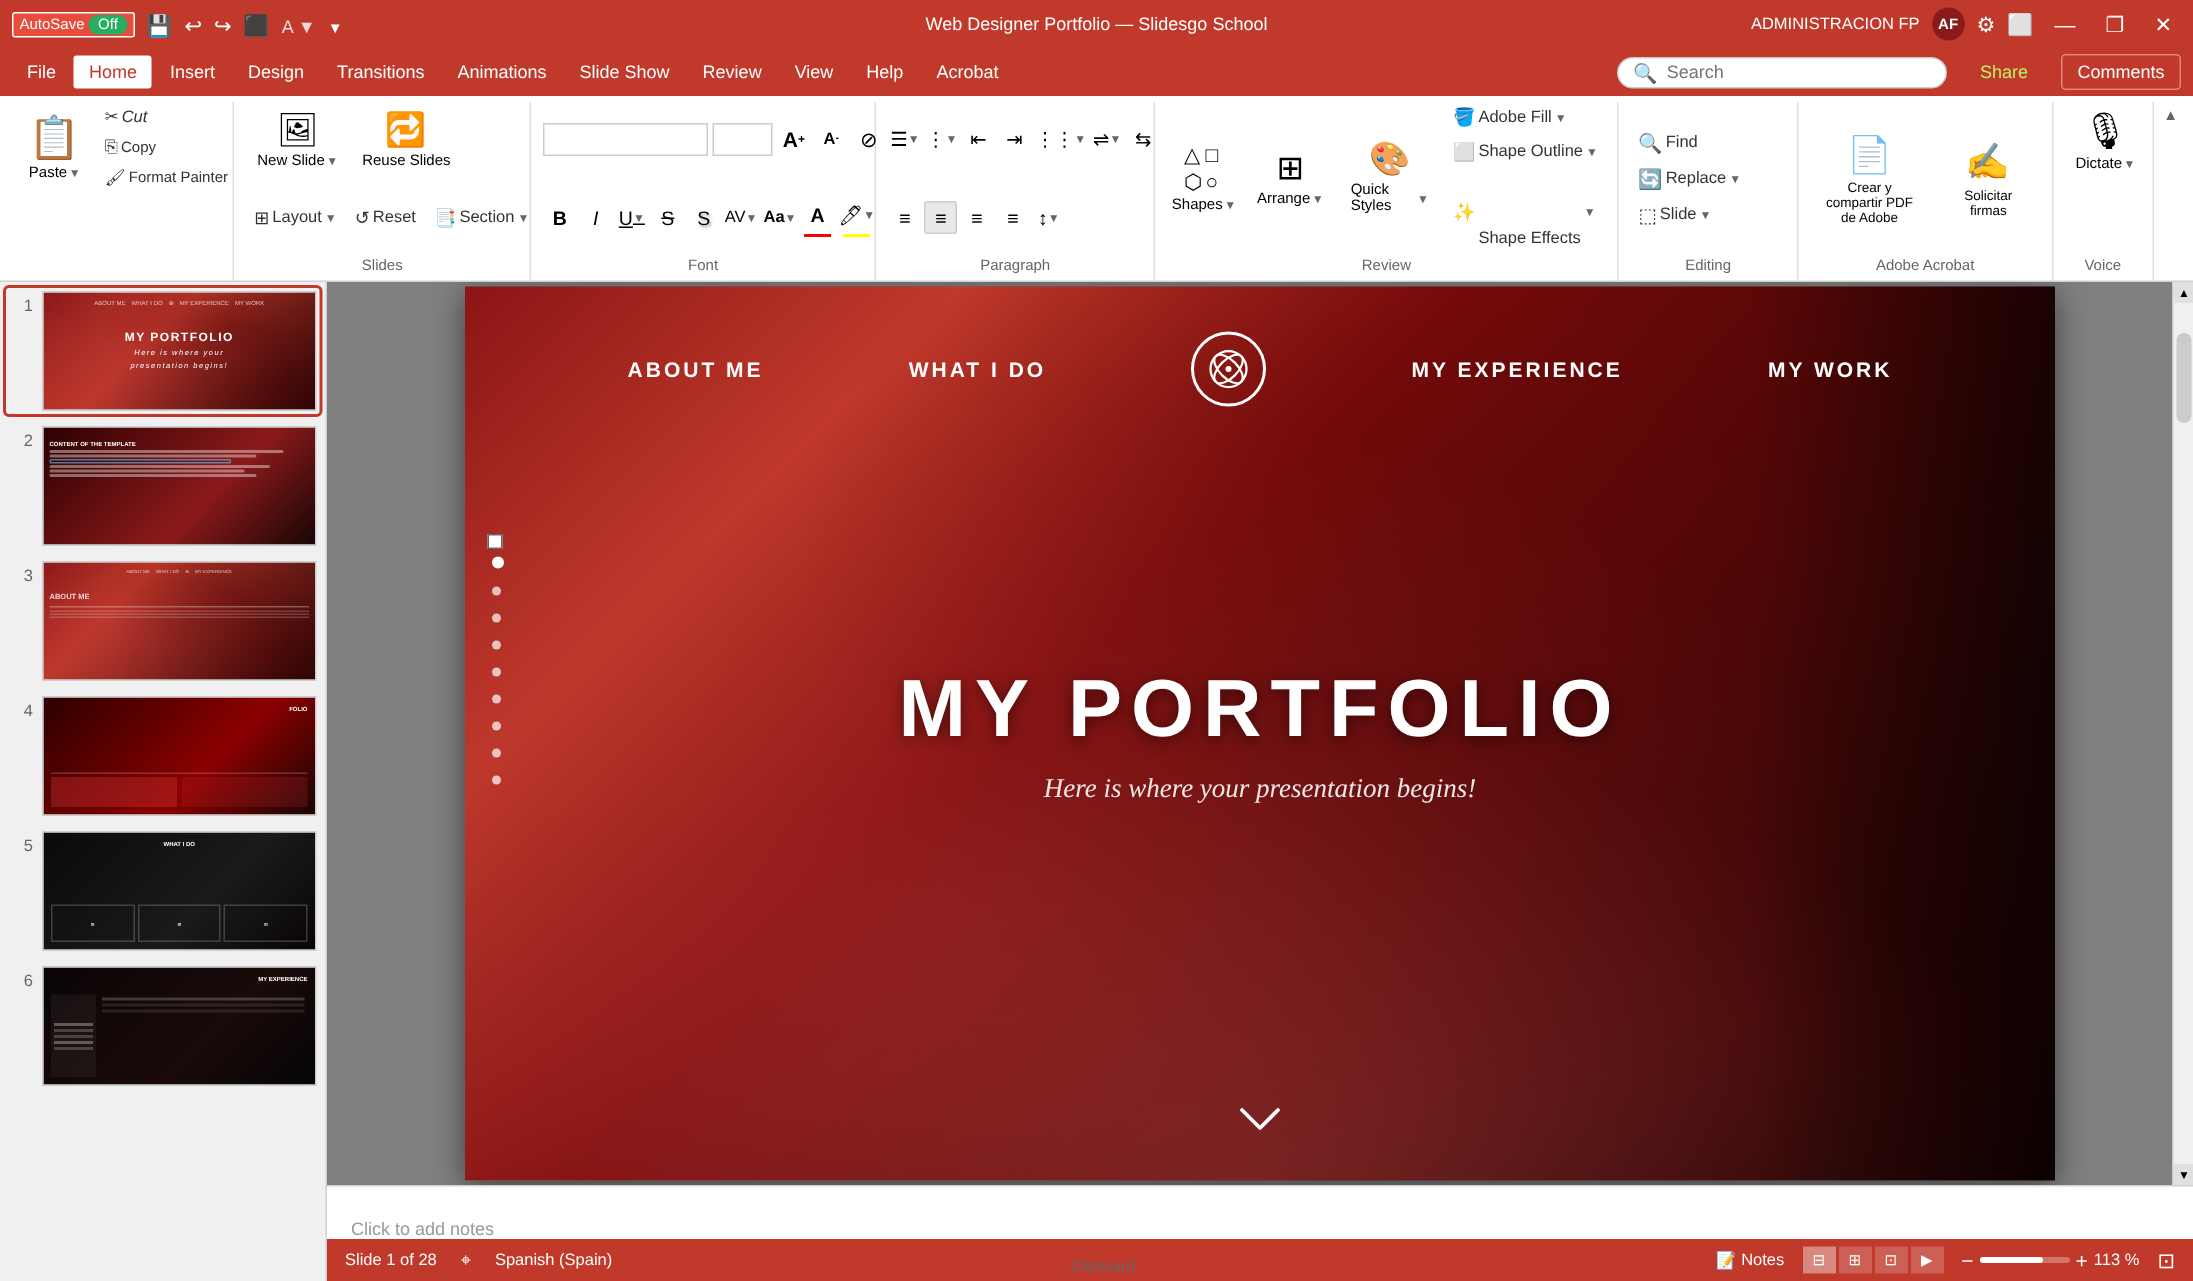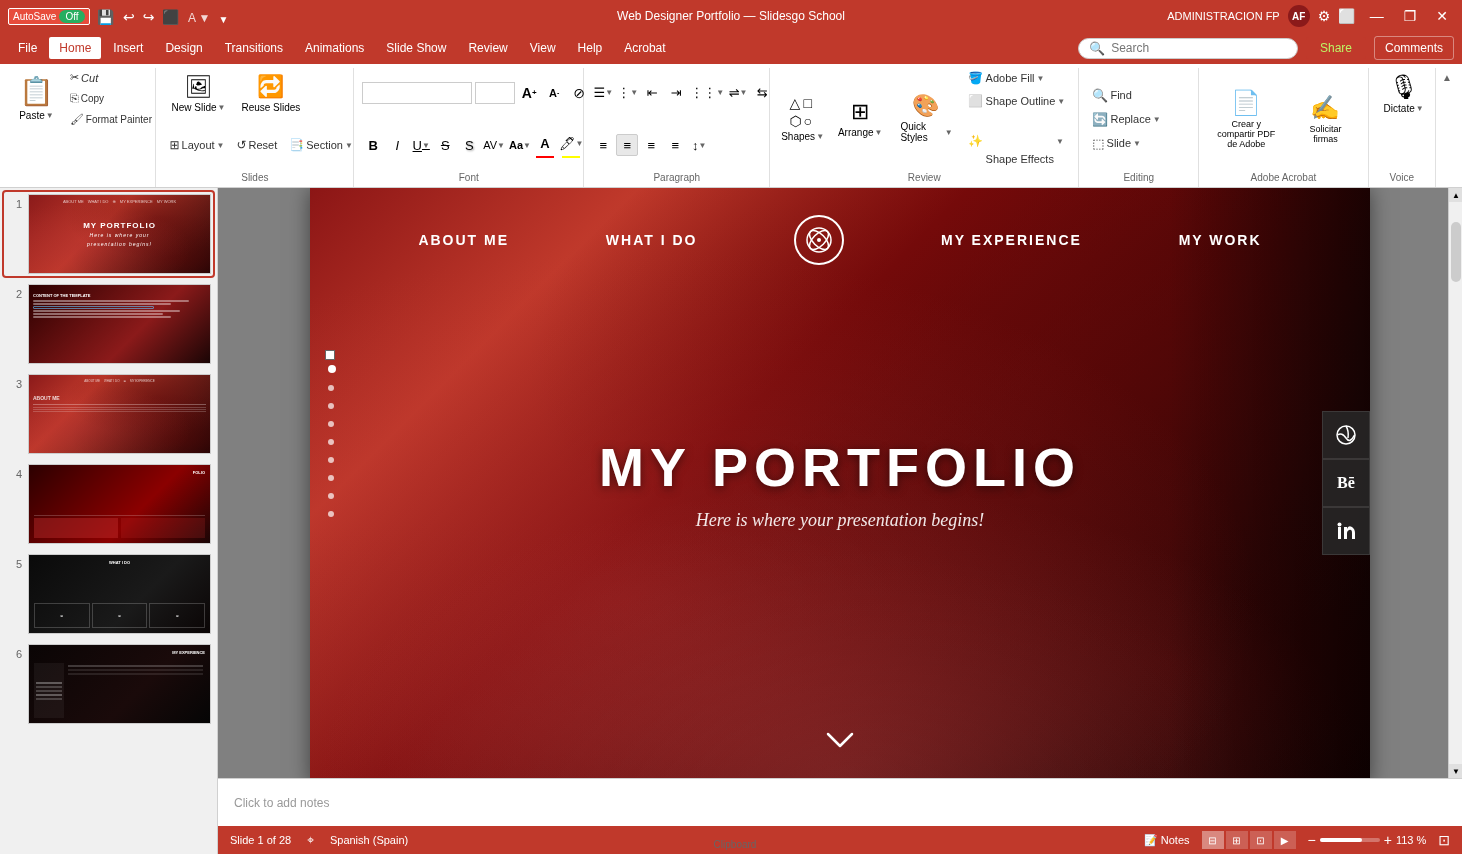--- a/index.html
+++ b/index.html
@@ -368,25 +368,25 @@
       top: 165px;
       width: 10px;
       height: 10px;
       background: white;
       border: 1px solid #666;
       z-index: 20;
     }
 
     
     .notes-bar {
-      height: 48px;
+      height: 36px;
       background: white;
       border-top: 1px solid #d0d0d0;
       display: flex;
-      align-items: center;
+      align-items: flex-end;
       padding: 0 16px;
       font-size: 12px;
       color: #666;
     }
 
     
     .status-bar {
       height: 28px;
       background: #c0392b;
       display: flex;
@@ -864,41 +864,20 @@
               <div class="bullet-dot"></div>
               <div class="bullet-dot"></div>
               <div class="bullet-dot"></div>
             </div>
 
             <div class="portfolio-center">
               <div class="portfolio-title">MY PORTFOLIO</div>
               <div class="portfolio-subtitle">Here is where your presentation begins!</div>
             </div>
 
-            <div class="social-panel">
-              <div class="social-icon">
-
-                <svg width="22" height="22" viewBox="0 0 22 22" fill="white">
-                  <circle cx="11" cy="11" r="9" stroke="white" stroke-width="1.5" fill="none"></circle>
-                  <path d="M2.5 11 Q7 8 11 14 Q15 20 19.5 11" stroke="white" stroke-width="1.5" fill="none"></path>
-                  <path d="M11 2 Q14 7 13 14" stroke="white" stroke-width="1.5" fill="none"></path>
-                </svg>
-              </div>
-              <div class="social-icon">
-                <span style="font-size:16px; font-weight:bold; font-family:serif;">Bē</span>
-              </div>
-              <div class="social-icon">
-
-                <svg width="20" height="20" viewBox="0 0 20 20" fill="white">
-                  <rect x="2" y="6" width="3" height="12" fill="white"></rect>
-                  <circle cx="3.5" cy="3.5" r="2" fill="white"></circle>
-                  <path d="M8 6 h3 v2 Q12 4 16 6 Q19 8 19 12 v6 h-3 v-6 Q16 8 13 9 Q11 10 11 12 v6 H8 Z" fill="white"></path>
-                </svg>
-              </div>
-            </div>
 
             <div class="down-arrow">
               <svg width="32" height="20" viewBox="0 0 32 20" fill="none">
                 <polyline points="4,4 16,16 28,4" stroke="white" stroke-width="2.5" fill="none" stroke-linecap="round" stroke-linejoin="round"></polyline>
               </svg>
             </div>
           </div>
         </div>
       </div>
     </div>

